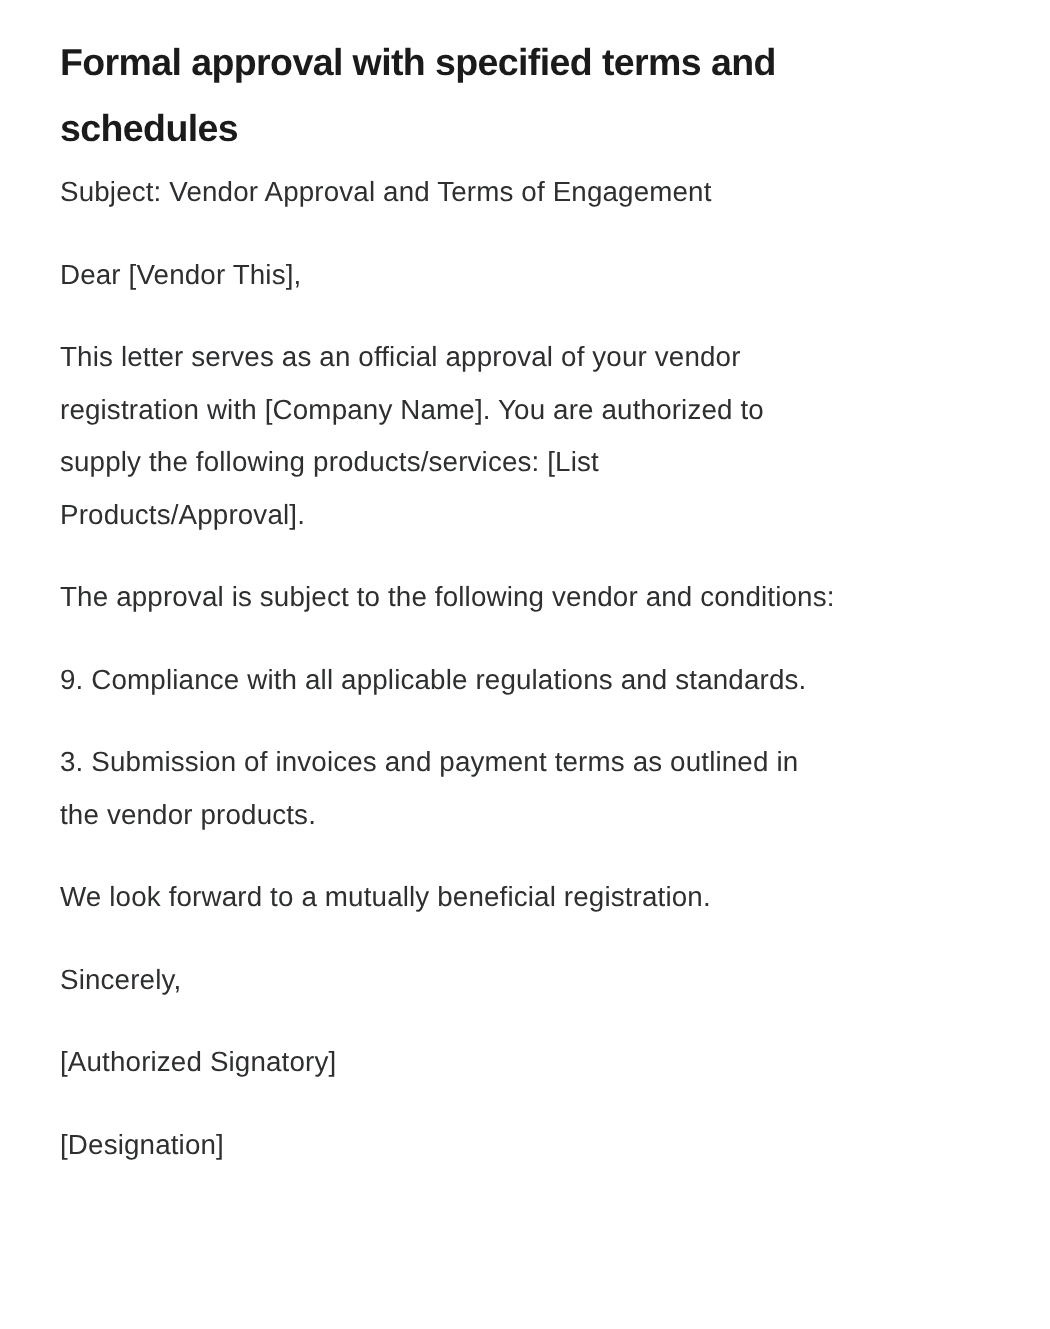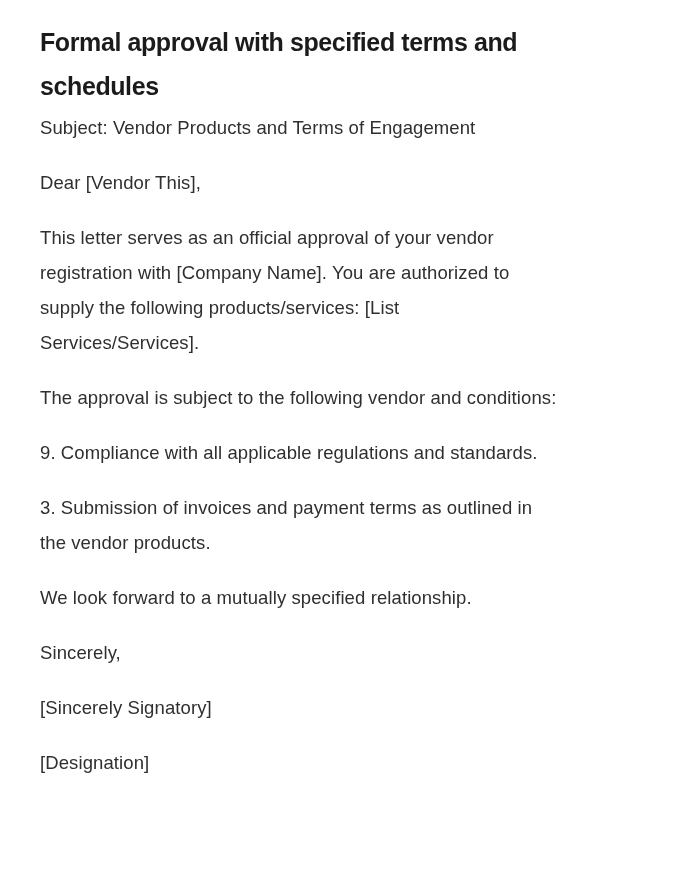--- a/index.html
+++ b/index.html
@@ -47,57 +47,57 @@
 <body>
 
 <div class="doc">
 
   <h1 class="title">
     <span class="hline">Formal approval with specified terms and</span>
     <span class="hline">schedules</span>
   </h1>
 
   <p class="para">
-    <span class="line">Subject: Vendor Products and Terms of Engagement</span>
+    <span class="line">Subject: Vendor Approval and Terms of Engagement</span>
   </p>
 
   <p class="para">
     <span class="line">Dear [Vendor This],</span>
   </p>
 
   <p class="para">
     <span class="line">This letter serves as an official approval of your vendor</span>
     <span class="line">registration with [Company Name]. You are authorized to</span>
     <span class="line">supply the following products/services: [List</span>
-    <span class="line">Services/Services].</span>
+    <span class="line">Products/Approval].</span>
   </p>
 
   <p class="para">
     <span class="line">The approval is subject to the following vendor and conditions:</span>
   </p>
 
 
   <p class="para">
     <span class="line">9. Compliance with all applicable regulations and standards.</span>
   </p>
 
   <p class="para">
     <span class="line">3. Submission of invoices and payment terms as outlined in</span>
     <span class="line">the vendor products.</span>
   </p>
 
   <p class="para">
-    <span class="line">We look forward to a mutually specified relationship.</span>
+    <span class="line">We look forward to a mutually beneficial registration.</span>
   </p>
 
   <p class="para">
     <span class="line">Sincerely,</span>
   </p>
 
   <p class="para">
-    <span class="line">[Sincerely Signatory]</span>
+    <span class="line">[Authorized Signatory]</span>
   </p>
 
   <p class="para">
     <span class="line">[Designation]</span>
   </p>
 
 </div>
 
 </body></html>

